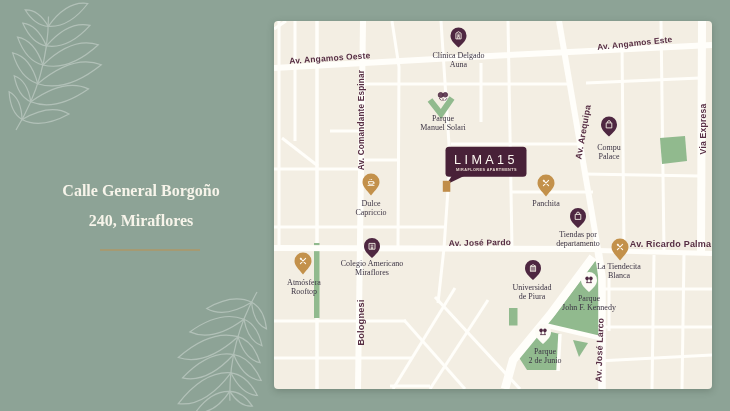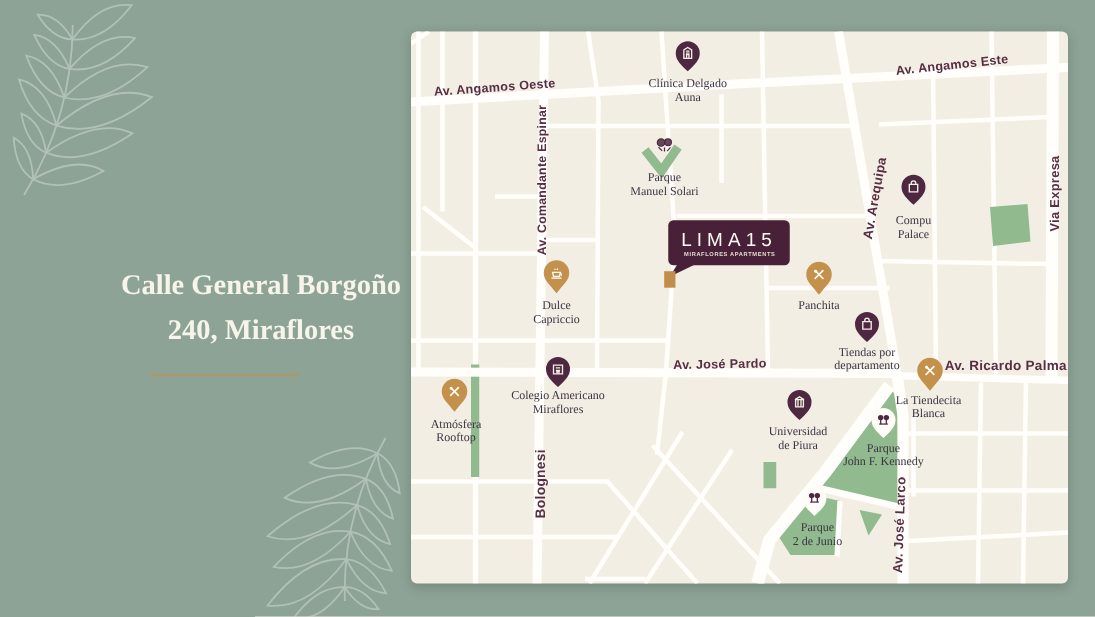--- a/index.html
+++ b/index.html
@@ -1,20 +1,20 @@
 <!DOCTYPE html>
 <html><head><meta charset="utf-8"><style>
 html,body{margin:0;padding:0;}
 body{width:730px;height:411px;position:relative;overflow:hidden;
 background:#8da396;font-family:"Liberation Sans",sans-serif;}
 #panel{position:absolute;left:274px;top:21px;width:438px;height:368px;
 background:#f3eee3;border-radius:4px;box-shadow:0 2px 7px rgba(40,50,40,.25);}
 #addr{position:absolute;left:0;top:176px;width:282px;text-align:center;
-font-family:"Liberation Serif",serif;font-weight:bold;font-size:19px;line-height:30px;
-color:#f7f4ea;margin-left:33px;}
+font-family:"Liberation Serif",serif;font-weight:bold;font-size:16px;line-height:30px;
+color:#f7f4ea;}
 #gline{position:absolute;left:100px;top:249px;width:100px;height:1.6px;background:#a59a72;}
 </style></head>
 <body>
 
 <svg width="730" height="411" style="position:absolute;left:0;top:0" viewBox="0 0 730 411">
 <g stroke="#ffffff" stroke-width="1.2" fill="none" opacity="0.32">
 <path d="M16.0,130.0 Q48.1,77.8 48.5,16.6"></path>
 <path d="M22.1,119.5 Q40.8,129.4 69.0,114.0 Q50.8,103.1 22.1,119.5 Z"></path>
 <path d="M22.1,119.5 Q10.4,112.7 9.1,91.8 Q21.2,98.1 22.1,119.5 Z"></path>
 <path d="M30.8,101.8 Q55.1,111.8 88.4,88.9 Q64.6,77.9 30.8,101.8 Z"></path>

